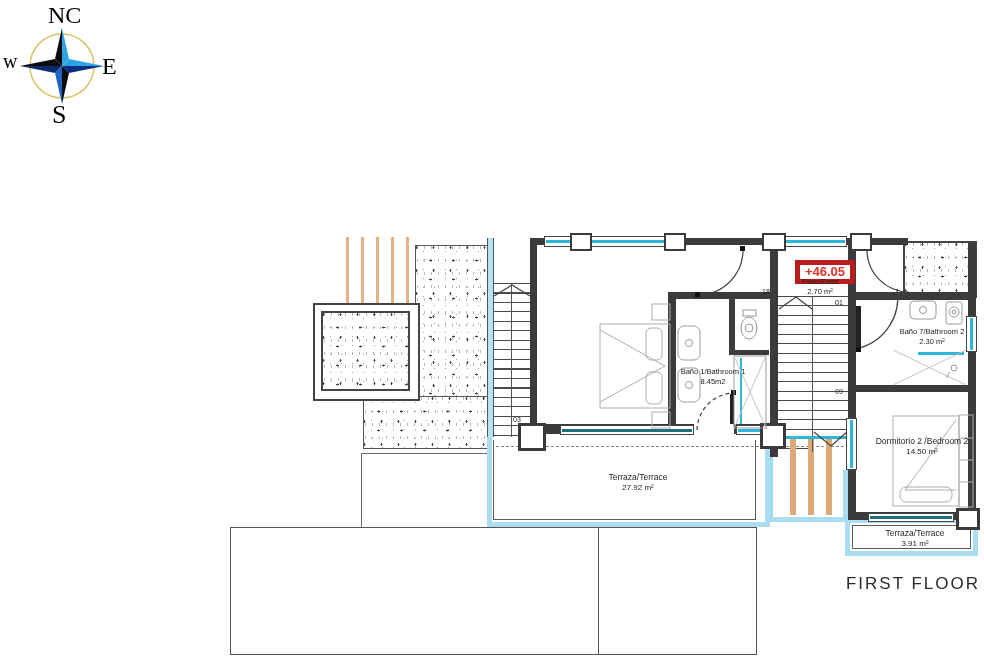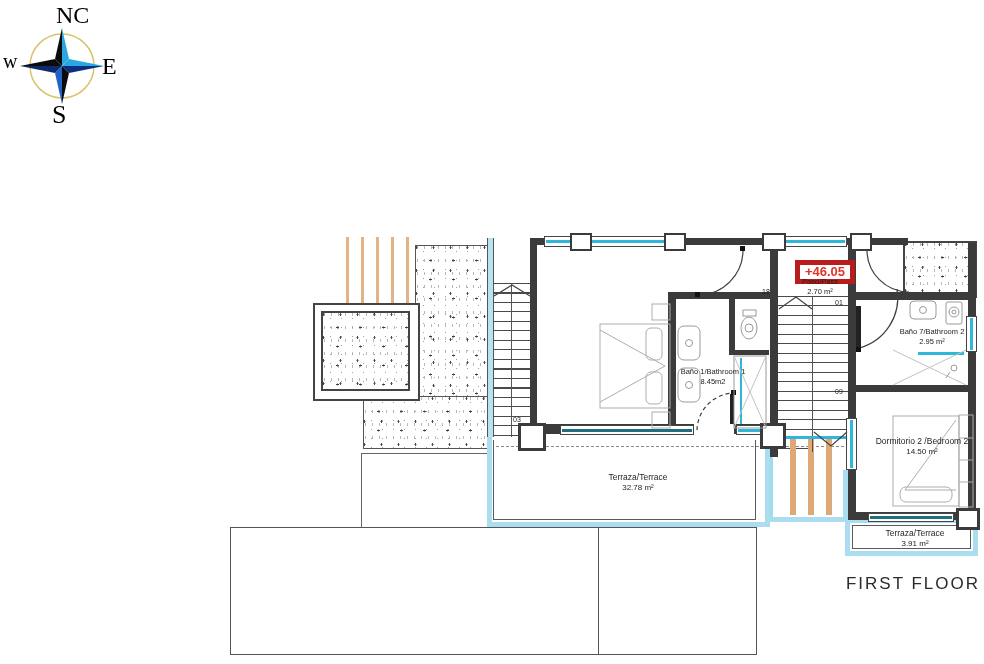--- a/index.html
+++ b/index.html
@@ -210,45 +210,45 @@
       <line x1="956" y1="420" x2="905" y2="490"></line>
       <line x1="905" y1="490" x2="956" y2="490"></line>
       <rect x="900" y="487" width="52" height="15" rx="6"></rect>
       <rect x="959" y="415" width="14" height="92"></rect>
       <line x1="959" y1="438" x2="973" y2="438"></line>
       <line x1="959" y1="460" x2="973" y2="460"></line>
       <line x1="959" y1="482" x2="973" y2="482"></line>
     </g>
   </svg>
 
-  <div class="ctext" style="left:56px;top:2px;font-size:24px;">NC</div>
+  <div class="ctext" style="left:48px;top:2px;font-size:24px;">NC</div>
   <div class="ctext" style="left:3px;top:50px;font-size:20px;">w</div>
   <div class="ctext" style="left:102px;top:53px;font-size:24px;">E</div>
   <div class="ctext" style="left:52px;top:100px;font-size:26px;">S</div>
 
   <div class="lbl" style="left:666px;top:367px;width:94px;">
     <div class="passlbl">Baño 1/Bathroom 1</div>
     <div class="passlbl">8.45m2</div>
   </div>
   <div class="elev" style="left:795px;top:260px;width:50px;height:14px;">+46.05</div>
   <div class="lbl" style="left:788px;top:277px;width:64px;">
     <div class="passlbl">Paso/Pass</div>
     <div class="passlbl">2.70 m²</div>
   </div>
   <div class="lbl" style="left:880px;top:327px;width:104px;">
     <div class="passlbl">Baño 7/Bathroom 2</div>
-    <div class="passlbl">2.95 m²</div>
+    <div class="passlbl">2.30 m²</div>
   </div>
   <div class="lbl" style="left:868px;top:436px;width:108px;">
     <div class="rname">Dormitorio 2 /Bedroom 2</div>
     <div class="rarea">14.50 m²</div>
   </div>
   <div class="lbl" style="left:578px;top:472px;width:120px;">
     <div class="rname">Terraza/Terrace</div>
-    <div class="rarea">32.78 m²</div>
+    <div class="rarea">27.92 m²</div>
   </div>
   <div class="lbl" style="left:863px;top:528px;width:104px;">
     <div class="rname">Terraza/Terrace</div>
     <div class="rarea">3.91 m²</div>
   </div>
 
   <div class="snum" style="left:762px;top:288px;">18</div>
   <div class="snum" style="left:835px;top:299px;">01</div>
   <div class="snum" style="left:835px;top:388px;">09</div>
   <div class="snum" style="left:513px;top:416px;">03</div>

